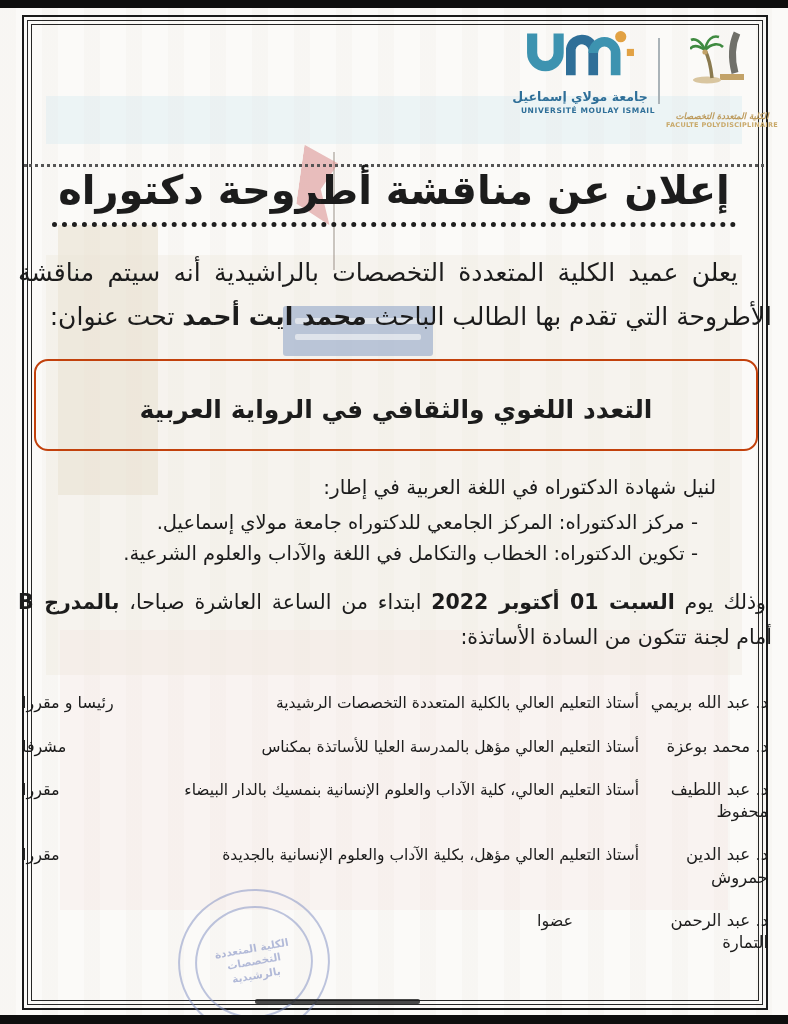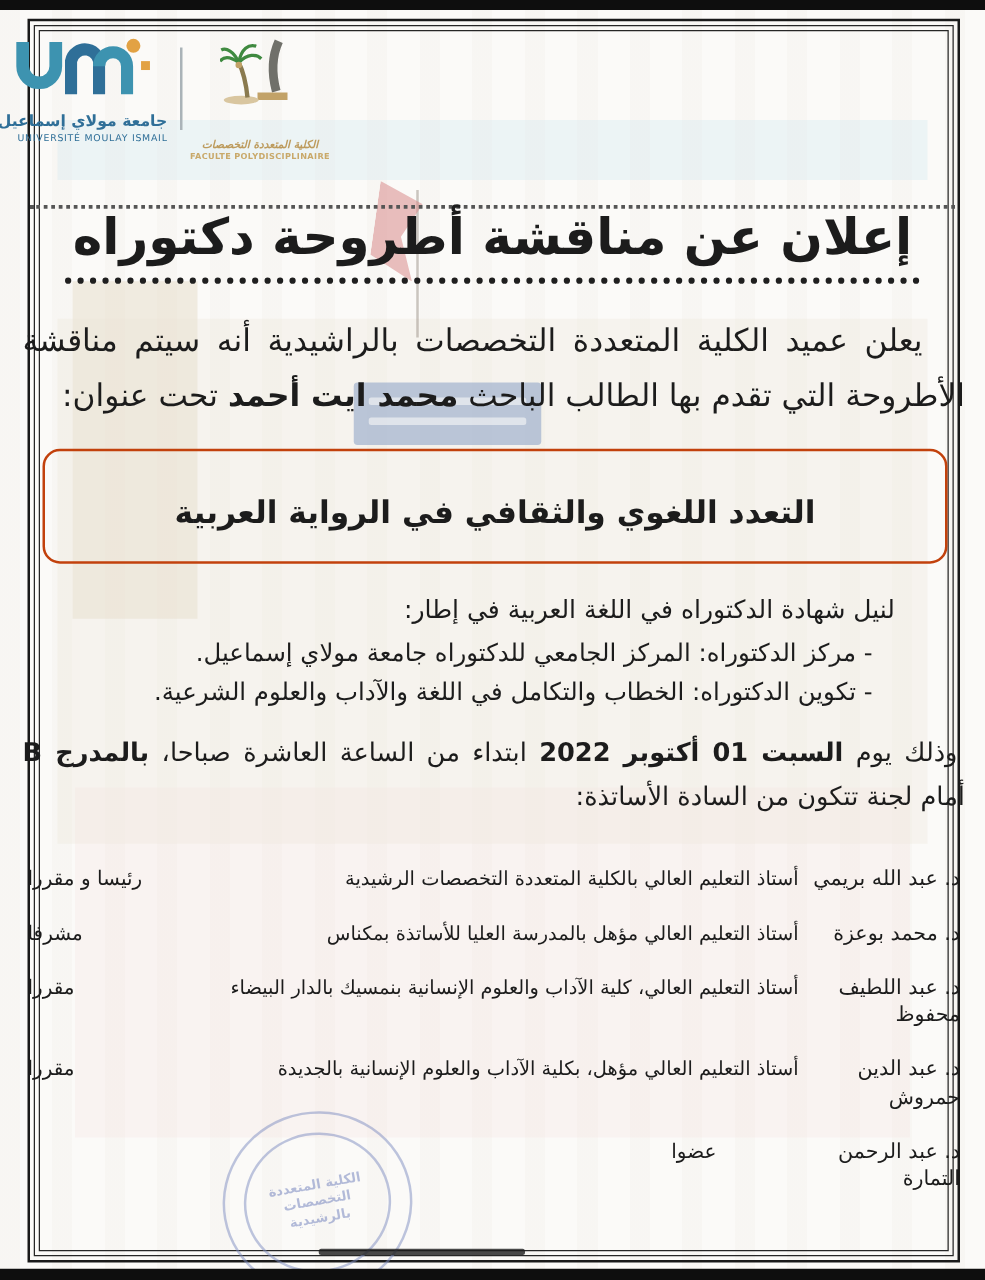--- a/index.html
+++ b/index.html
@@ -32,27 +32,27 @@
   .wm-tower{left:58px;top:225px;width:100px;height:270px;background:#e6dcc8;opacity:.5;}
   .wm-building{left:46px;right:46px;top:255px;height:420px;background:#ece5d6;opacity:.3;}
   .wm-flag{left:299px;top:147px;width:36px;height:76px;background:#d98b8b;opacity:.55;
            clip-path:polygon(0 0,100% 18%,62% 55%,100% 100%,0 78%);transform:rotate(8deg);}
   .wm-pole{left:333px;top:152px;width:2px;height:118px;background:#9a8f85;opacity:.5;}
   .wm-sign{left:283px;top:306px;width:150px;height:50px;background:#8aa0c6;opacity:.55;border-radius:3px;}
   .wm-sign-line{position:absolute;left:12px;right:12px;height:6px;background:#dfe7f2;opacity:.8;border-radius:2px;}
   .wm-pinkwash{left:60px;right:60px;top:630px;height:280px;background:#f3e4e0;opacity:.28;}
 
   
-  .logo-row{display:flex;justify-content:flex-start;align-items:flex-start;direction:ltr;
+  .logo-row{display:flex;justify-content:flex-end;align-items:flex-start;direction:ltr;
             padding:28px 16px 0 0;gap:12px;min-height:122px;position:relative;}
   .umi-block,.fac-block{display:flex;flex-direction:column;align-items:center;}
   .umi-block{width:132px;}
   .fac-block{width:100px;}
   .umi-ar{font-size:12.5px;font-weight:bold;color:#2f6f98;margin-top:3px;white-space:nowrap;}
-  .umi-latin{font-size:7.5px;font-weight:normal;color:#2f6f98;letter-spacing:.6px;margin-top:2px;white-space:nowrap;margin-left:16px;}
+  .umi-latin{font-size:7.5px;font-weight:bold;color:#2f6f98;letter-spacing:.6px;margin-top:2px;white-space:nowrap;margin-left:16px;}
   .fac-ar{font-size:8.5px;font-weight:bold;color:#bd9b5d;margin-top:17px;white-space:nowrap;font-style:italic;}
   .fac-latin{font-size:6.5px;font-weight:bold;color:#c9a96a;letter-spacing:.3px;white-space:nowrap;}
   .vdiv{width:2px;height:66px;background:#aab3b8;margin-top:10px;}
 
   .sep{margin:14px 24px 0 24px;border-top:3px dotted #555;height:0;}
 
   
   .title-wrap{text-align:center;}
   .title-text{display:inline-block;font-size:40px;font-weight:bold;line-height:1.15;
               padding:0 6px 9px 6px;border-bottom:5px dotted #1f1f1f;}

